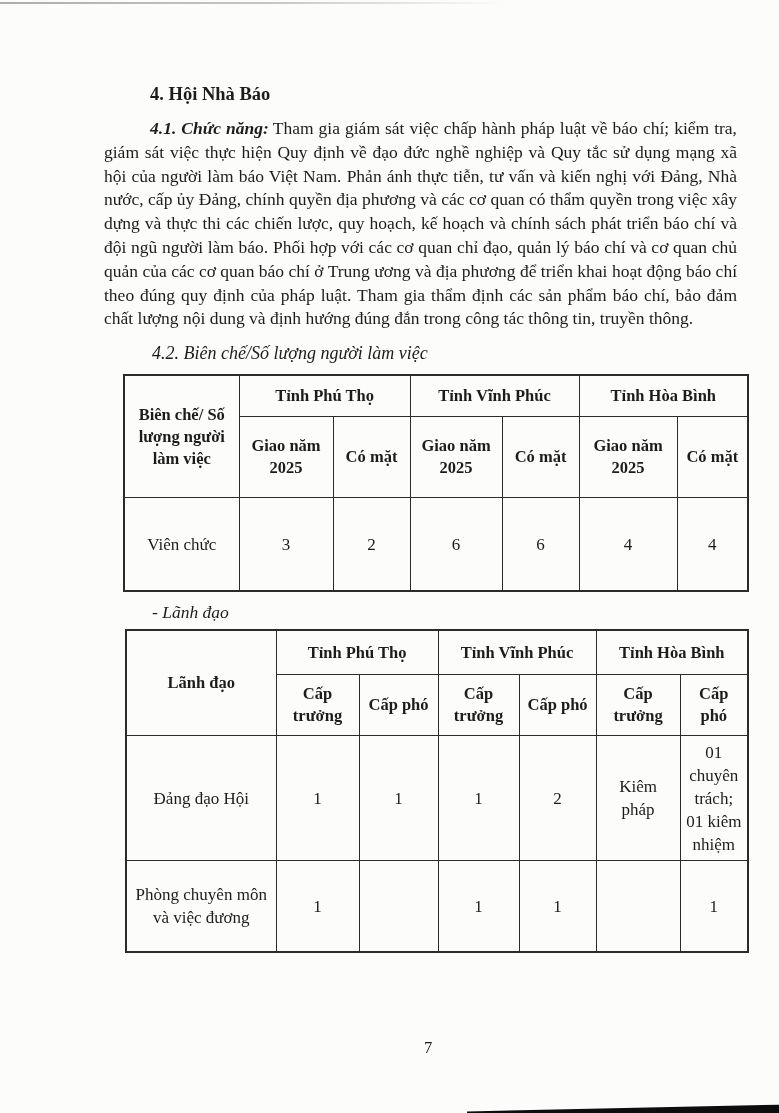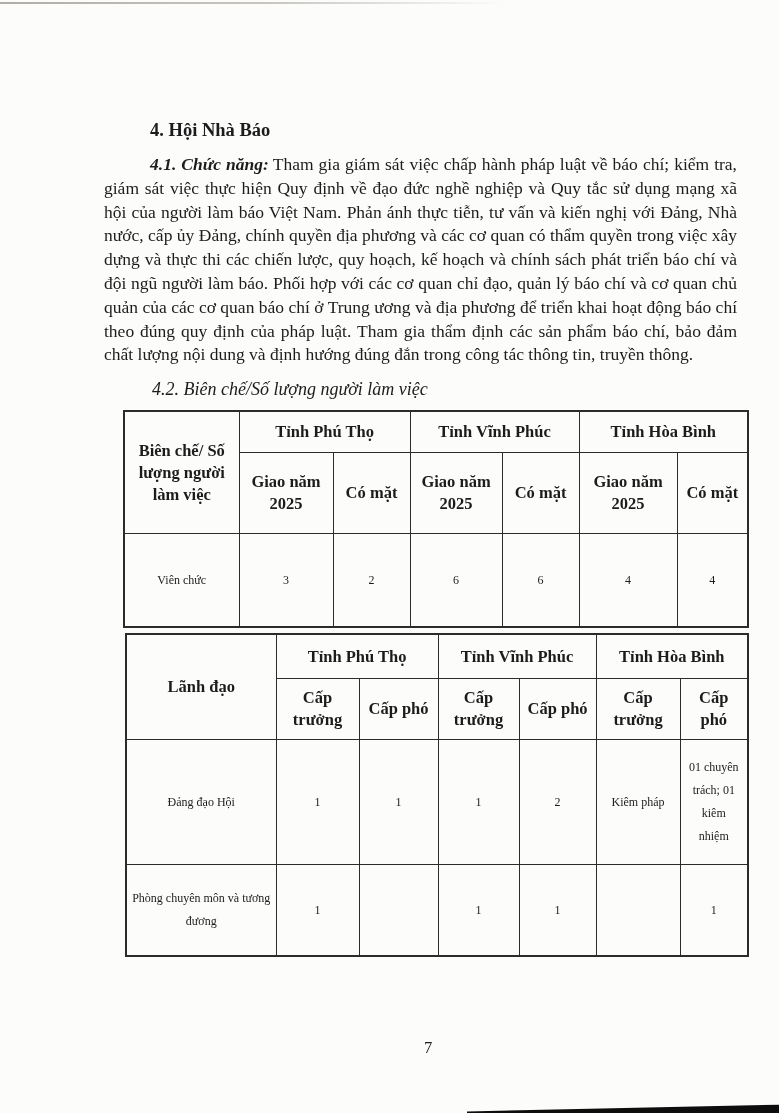--- a/index.html
+++ b/index.html
@@ -16,21 +16,21 @@
   .artifact-top {
     position:absolute; top:2px; left:0; width:505px; height:2px;
     background:linear-gradient(to right,#b0ada9,#cac7c3 55%,rgba(202,199,195,0));
   }
   .artifact-bottom {
     position:absolute; bottom:0; right:0; width:312px; height:9px;
     background:#0d0d0d;
     clip-path:polygon(0 82%,100% 8%,100% 100%,0 100%);
   }
   h1.section {
-    margin:0 0 0 150px; padding-top:118px;
+    margin:0 0 0 150px; padding-top:82px;
     font-size:18.5px; font-weight:bold; line-height:24px;
   }
   p.body-par {
     width:633px; margin:11px 0 0 104px;
     text-align:justify; text-indent:46px;
     font-size:17.5px; line-height:23.8px;
   }
   .lead { font-weight:bold; font-style:italic; padding-right:4px; }
   h2.sub {
     margin:10px 0 0 152px;
@@ -47,21 +47,21 @@
   }
   table.t1 { margin:9px 0 0 123px; width:624px; }
   table.t2 { margin:5px 0 0 125px; width:622px; }
   table.doc th, table.doc td {
     border:1.6px solid #2b2b2b;
     text-align:center; vertical-align:middle;
     padding:2px 5px;
     font-weight:normal;
   }
   table.doc th { font-weight:bold; font-size:16.5px; line-height:22px; }
-  table.doc td { font-size:12px; line-height:23px; }
+  table.doc td { font-size:17px; line-height:23px; }
   td.rowlabel { font-size:17px; }
   th.corner { font-size:17px; }
   .t1 tr.hr1 th { height:36px; }
   .t1 tr.hr2 th { height:76px; }
   .t1 tr.data td { height:88px; }
   .t2 tr.hr1 th { height:39px; }
   .t2 tr.hr2 th { height:56px; }
   .t2 tr.r1 td { height:120px; }
   .t2 tr.r2 td { height:86px; }
   td.small { font-size:14.5px; line-height:19px; }
@@ -113,20 +113,21 @@
       <td>2</td>
       <td>6</td>
       <td>6</td>
       <td>4</td>
       <td>4</td>
     </tr>
   </tbody>
     </table>
 
 
+  <p class="dash">- Lãnh đạo</p>
 
   <table class="doc t2">
     <colgroup>
       <col style="width:150px">
         <col style="width:83px">
         <col style="width:79px">
       <col style="width:81px">
         <col style="width:77px">
         <col style="width:84px">
       <col style="width:68px">
@@ -149,21 +150,21 @@
     <tr class="r1">
       <td class="rowlabel">Đảng đạo Hội</td>
       <td>1</td>
       <td>1</td>
       <td>1</td>
       <td>2</td>
       <td class="small">Kiêm pháp</td>
       <td class="small">01 chuyên trách; 01 kiêm nhiệm</td>
     </tr>
     <tr class="r2">
-      <td class="rowlabel">Phòng chuyên môn và tương đương</td>
+      <td class="rowlabel">Phòng chuyên môn và việc đương</td>
       <td>1</td>
       <td></td>
       <td>1</td>
       <td>1</td>
       <td></td>
       <td>1</td>
     </tr>
   </tbody>
     </table>
 

